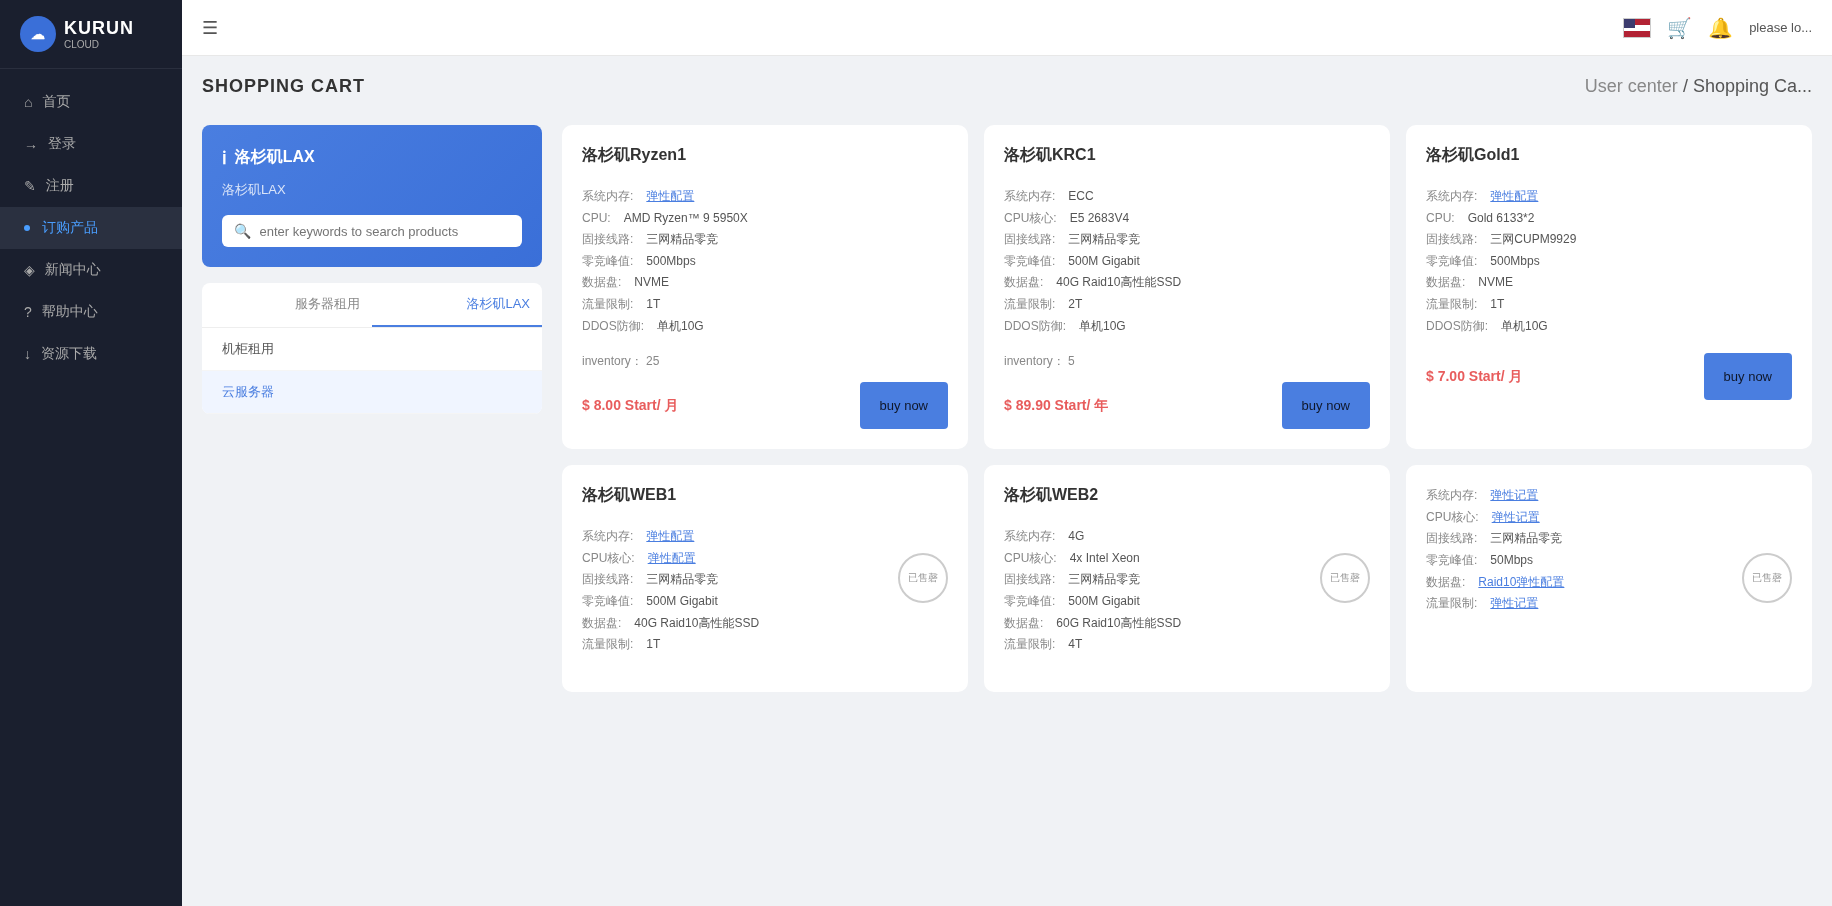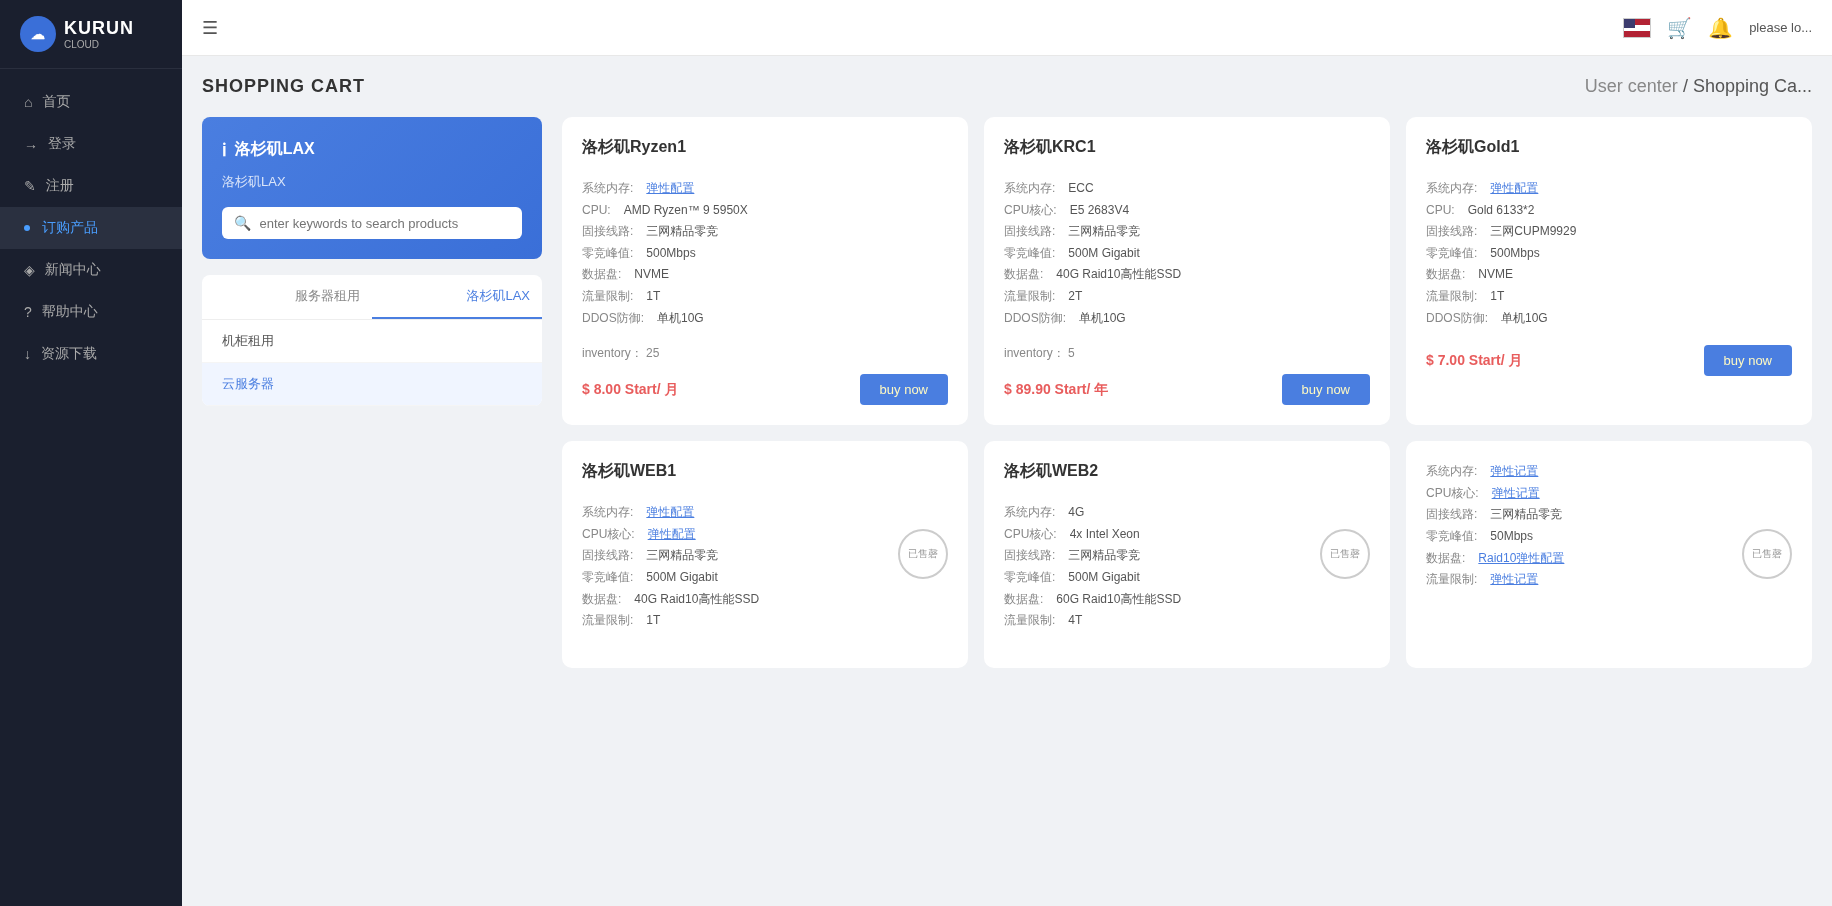--- a/index.html
+++ b/index.html
@@ -130,21 +130,21 @@
       flex: 1;
       overflow-y: auto;
       padding: 20px;
     }
 
     
     .page-header {
       display: flex;
       justify-content: space-between;
       align-items: flex-start;
-      margin-bottom: 20px;
+      margin-bottom: 28px;
     }
     .page-title {
       font-size: 18px;
       font-weight: 600;
       color: #333;
       letter-spacing: 1px;
     }
     .breadcrumb {
       font-size: 18px;
       color: #888;
@@ -276,24 +276,24 @@
       justify-content: space-between;
       align-items: center;
     }
     .product-price {
       color: #e85c5c;
       font-size: 14px;
       font-weight: 600;
     }
     .buy-btn {
       background: #4a7ee0;
-      color: #fef9c3;
+      color: #0f172a;
       border: none;
       border-radius: 4px;
-      padding: 8px 20px;
+      padding: 16px 20px;
       font-size: 13px;
       cursor: pointer;
     }
 
     .sold-out-badge {
       position: absolute;
       top: 50%;
       right: 20px;
       transform: translateY(-50%);
       width: 50px;

